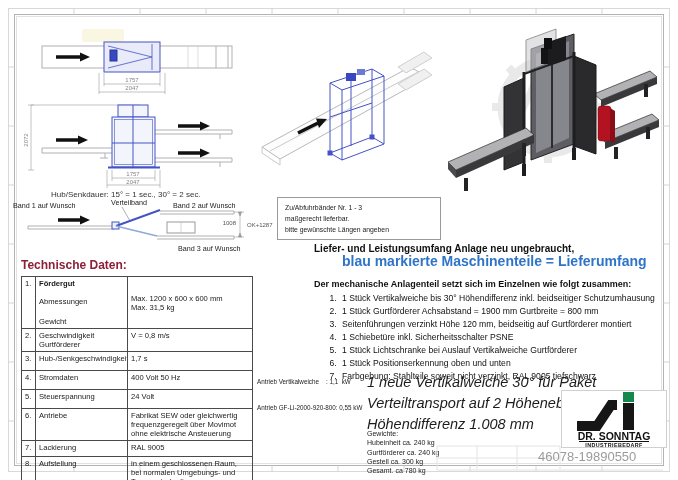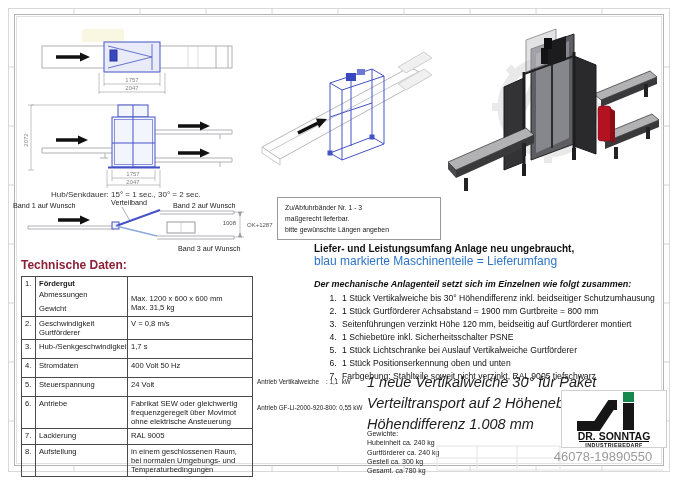--- a/index.html
+++ b/index.html
@@ -16,40 +16,40 @@
 
   
   .info-box{
     border:1px solid #9a9a9a;background:#fff;padding:4px 7px;
     font-size:6.8px;line-height:11px;color:#222;
   }
 
   
   .scope{width:348px;}
   .scope-title{font-size:10px;font-weight:bold;line-height:13px;color:#111;}
-  .scope-blue{font-size:12px;font-weight:normal;line-height:13px;}
-  .scope-intro{font-size:9px;font-weight:bold;margin-top:11px;color:#111;font-style:italic;}
+  .scope-blue{font-size:14px;font-weight:bold;line-height:13px;margin-left:28px;}
+  .scope-intro{font-size:9px;font-weight:bold;margin-top:11px;color:#111;}
   ol.scope-list{margin:3px 0 0 0;padding:0 0 0 25px;font-size:8.6px;line-height:13px;color:#111;}
   ol.scope-list li{padding-left:3px;}
 
   
   .tech-heading{font-size:12px;font-weight:bold;color:#8c2038;}
   table.tech{border-collapse:collapse;width:231px;table-layout:fixed;}
   table.tech td{
     border:1px solid #4a4a4a;vertical-align:top;padding:2px 3px;
     font-size:7.6px;line-height:9px;color:#1a1a1a;overflow:hidden;
   }
   table.tech col.c1{width:14px;} table.tech col.c2{width:92px;} table.tech col.c3{width:125px;}
 
   .drive-note{font-size:6.3px;line-height:8.5px;color:#222;white-space:pre;}
 
   .main-title{font-size:14.5px;line-height:21px;color:#1c1c1c;font-style:italic;}
   .weights{font-size:7px;line-height:9.3px;color:#222;}
 
-  .doc-number{font-size:13px;color:#9b9b9b;text-align:center;width:130px;}
+  .doc-number{font-size:13px;color:#9b9b9b;text-align:left;width:130px;}
 </style>
 </head>
 <body>
 
 <div id="sheet">
 
   <svg class="abs" style="left:0;top:0" width="678" height="480">
     <rect x="8.5" y="8.5" width="661" height="463" fill="none" stroke="#d9d9d9"></rect>
     <rect x="14.5" y="14.5" width="649" height="451" fill="none" stroke="#b3b3b3"></rect>
     <rect x="16.5" y="16.5" width="645" height="447" fill="none" stroke="#e2e2e2"></rect>
@@ -261,22 +261,22 @@
     <colgroup>
         <col class="c1">
         <col class="c2">
         <col class="c3">
       </colgroup>
     <tbody>
         <tr style="height:40px">
       <td>1.</td>
       <td>
         <div style="font-weight:bold">Fördergut</div>
-        <div style="margin-top:2px">Abmessungen</div>
-        <div style="margin-top:5px">Gewicht</div>
+        <div style="margin-top:9px">Abmessungen</div>
+        <div style="margin-top:11px">Gewicht</div>
       </td>
       <td>
         <div style="margin-top:15px">Max. 1200 x 600 x 600 mm</div>
         <div style="">Max. 31,5 kg</div>
       </td>
     </tr>
     <tr style="height:19px">
       <td>2.</td>
       <td>Geschwindigkeit Gurtförderer</td>
       <td>V = 0,8 m/s</td>

